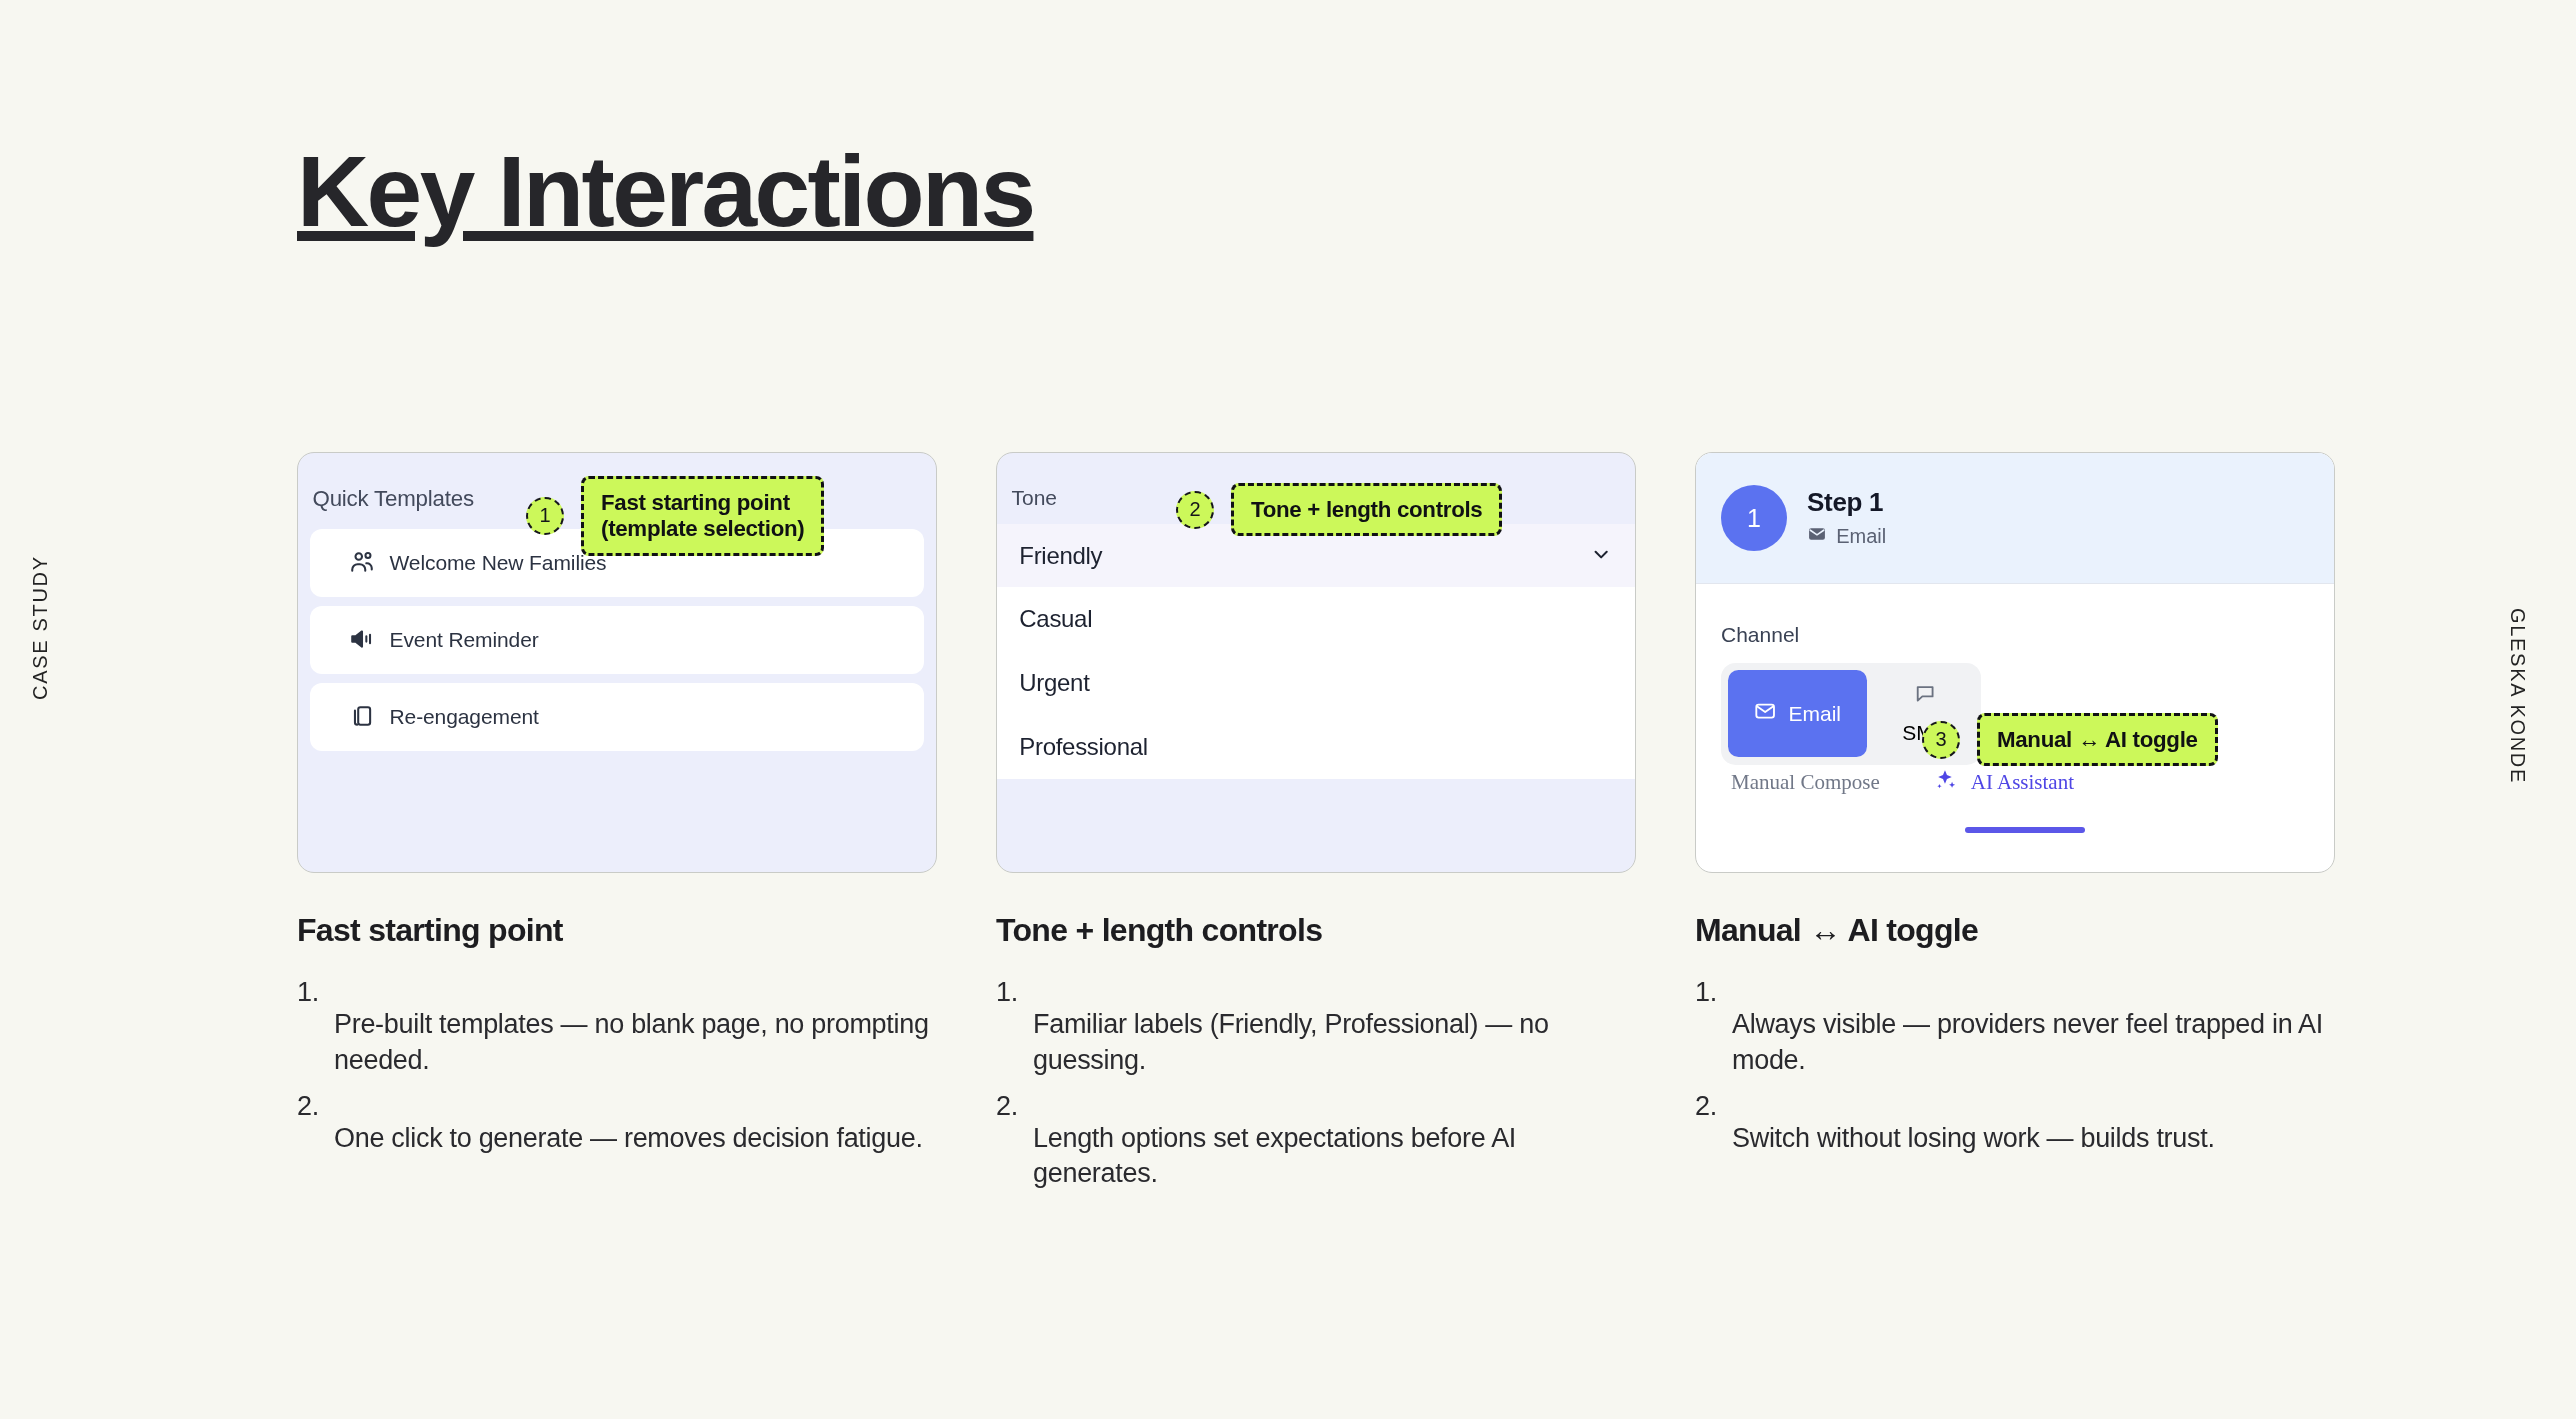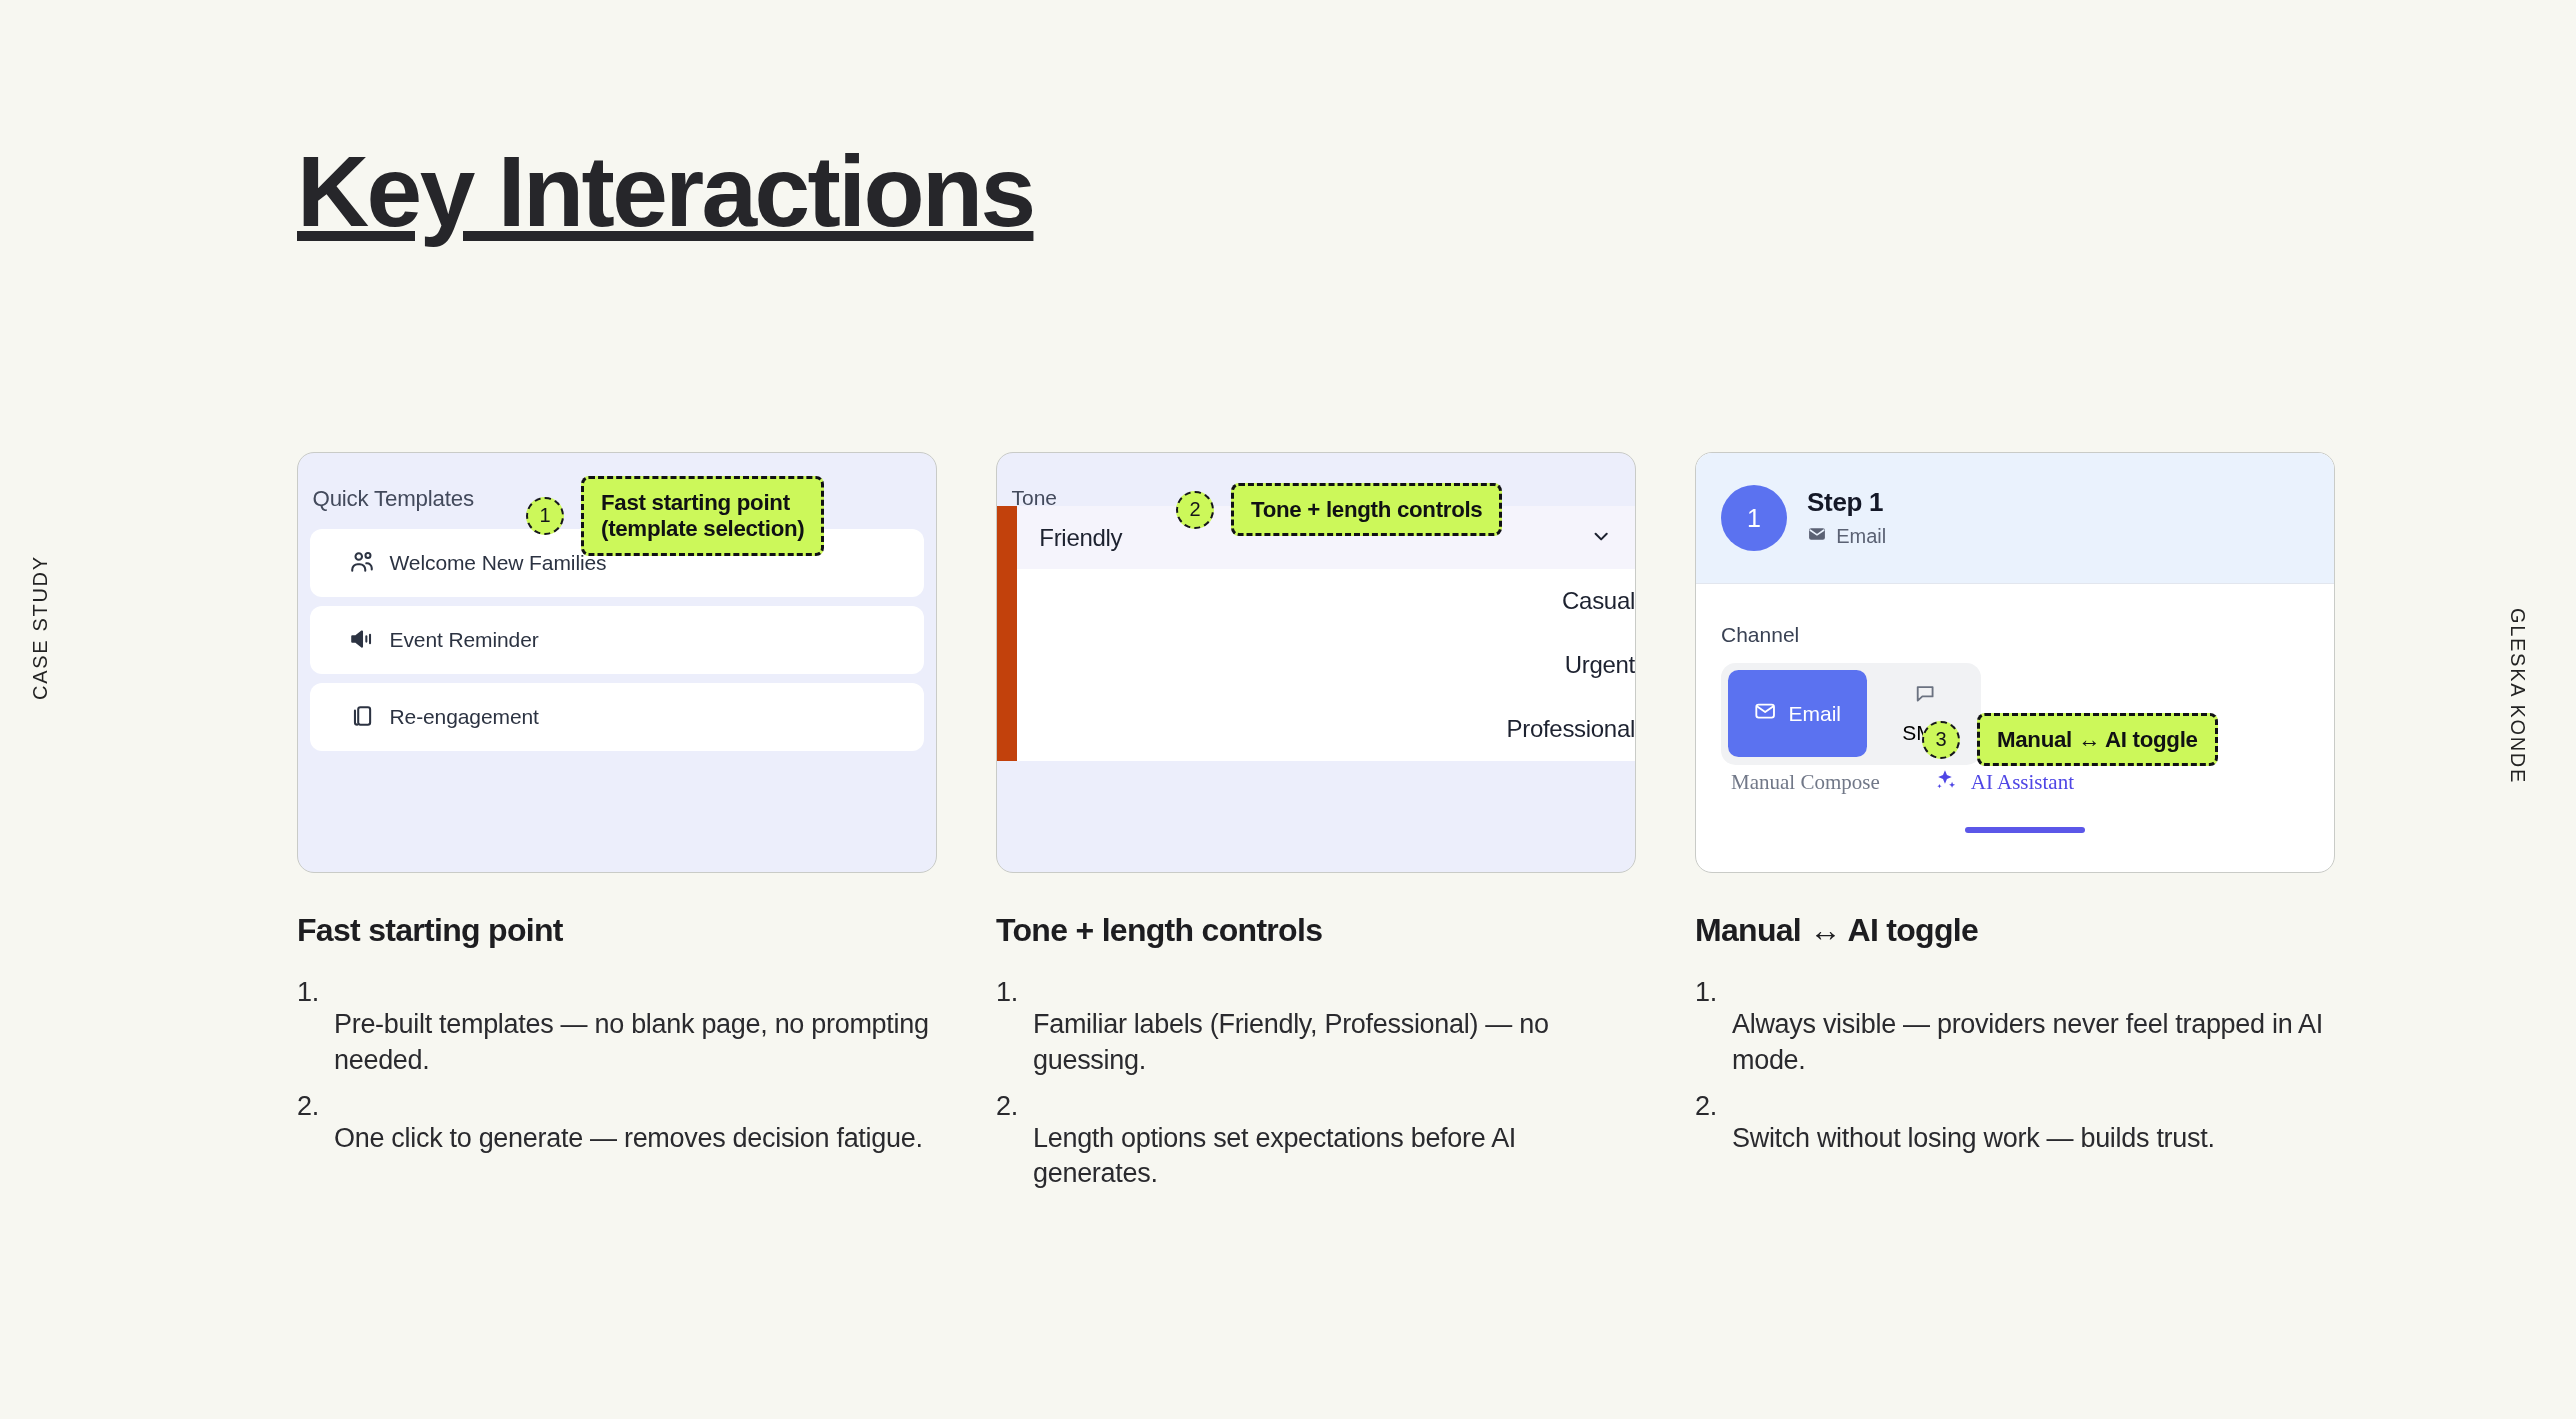--- a/index.html
+++ b/index.html
@@ -115,39 +115,37 @@
 
   
   .tone-head {
     position: absolute;
     left: 14.5px; top: 33px;
     font-size: 21px;
     color: #434a5c;
   }
   .dd {
     position: absolute;
-    left: 0; right: 0; top: 53px;
-    background: #c2410c;
-    padding-left: 20px;
+    left: 0; right: 0; top: 71px;
+    background: #d946ef;
   }
   .dd-sel {
     height: 63px;
     background: #f5f4fc;
     display: flex;
     align-items: center;
     padding: 0 22.3px 0 22.3px;
     justify-content: space-between;
   }
   .dd-opt {
     height: 64px;
     display: flex;
     align-items: center;
     padding-left: 22.3px;
     background: #ffffff;
-    justify-content: flex-end;
   }
   .dd-text {
     font-size: 24px;
     color: #1d2230;
     letter-spacing: -0.3px;
   }
 
   
   .mock3 { background: #ffffff; }
   .step-head {

